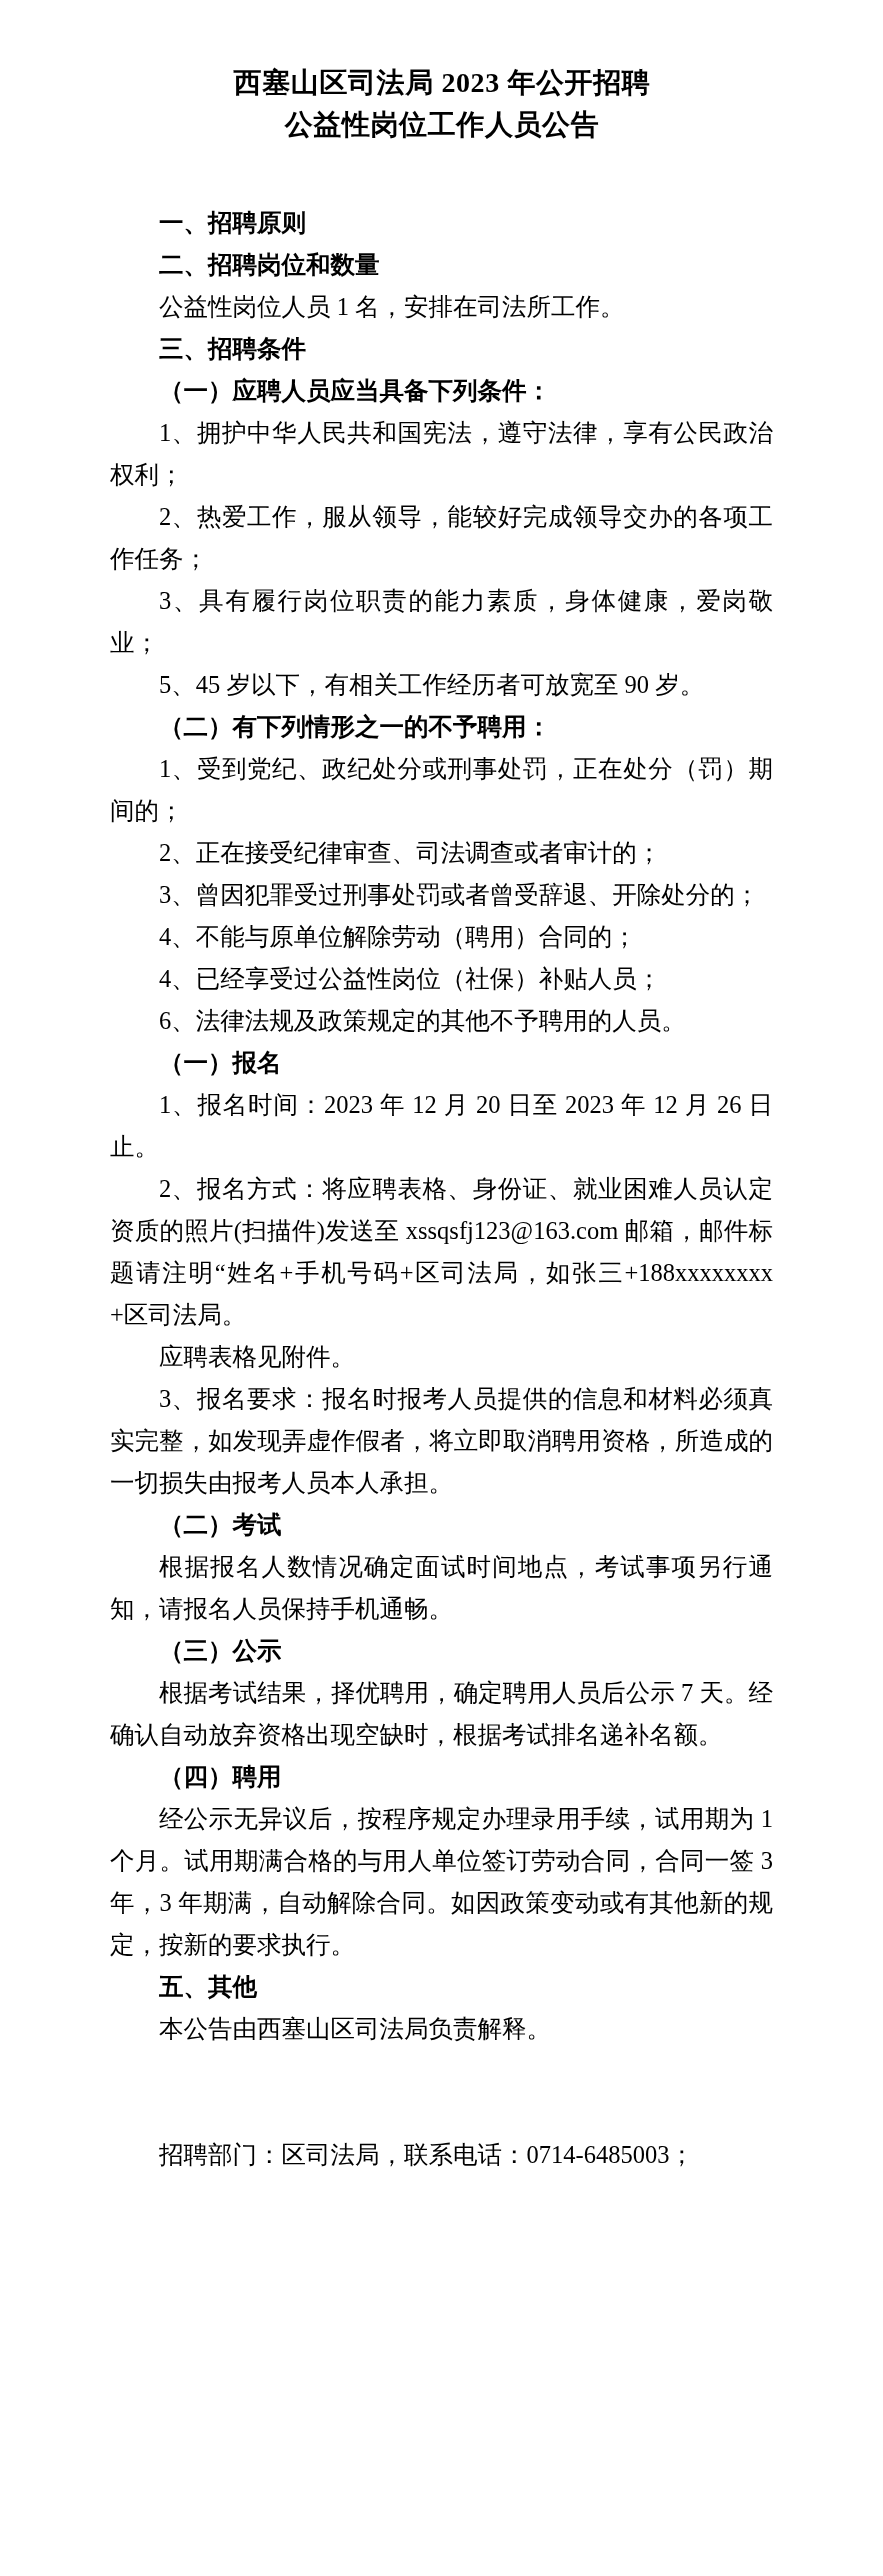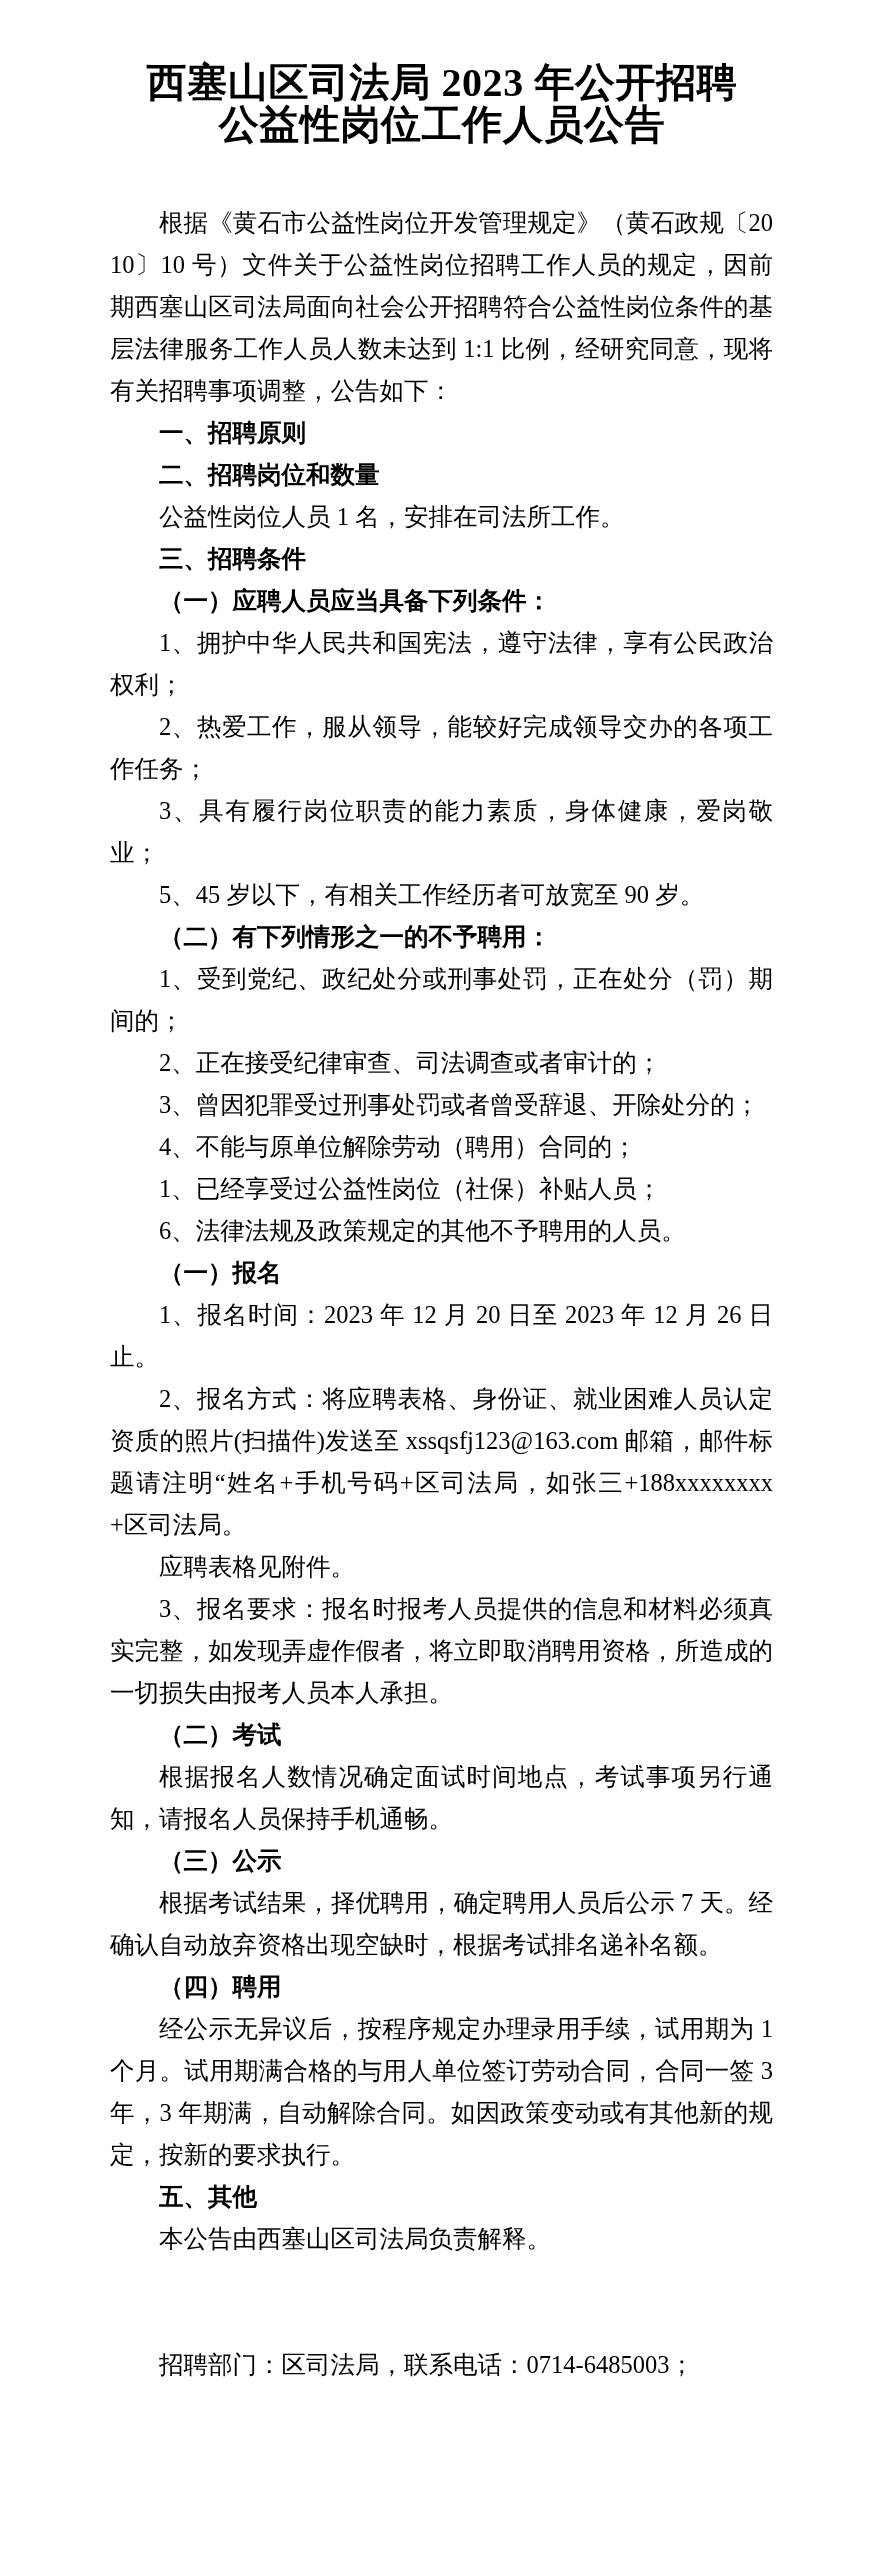--- a/index.html
+++ b/index.html
@@ -13,21 +13,21 @@
     height: 2576px;
     background: #ffffff;
     overflow: hidden;
     font-family: "Liberation Serif", "DejaVu Serif", serif;
     color: #000000;
   }
   .doc-title {
     margin: 62px 78px 0 78px;
     text-align: center;
     font-weight: bold;
-    font-size: 40px;
+    font-size: 28px;
     line-height: 42px;
     font-family: "Liberation Serif", "DejaVu Serif", serif;
     letter-spacing: 0.6px;
   }
   .doc-body {
     margin: 56px 110px 0 110px;
     width: 663px;
     font-size: 24.5px;
     line-height: 42px;
   }
@@ -59,36 +59,35 @@
 </style>
 </head>
 <body>
 
 <div class="page">
   <div class="doc-title">
     <div>西塞山区司法局 2023 年公开招聘</div>
     <div>公益性岗位工作人员公告</div>
   </div>
   <div class="doc-body">
-      <div class="blk body-par">根据《黄石市公益性岗位开发管理规定》（黄石政规〔2010〕10 号）文件关于公益性岗位招聘工作人员的规定，因前期西塞山区司法局面向社会公开招聘符合公益性岗位条件的基层法律服务工作人员人数未达到 1:1 比例，经研究同意，现将有关招聘事项调整，公告如下：</div>
       <div class="blk heading1">一、招聘原则</div>
       <div class="blk heading1">二、招聘岗位和数量</div>
       <div class="blk body-par">公益性岗位人员 1 名，安排在司法所工作。</div>
       <div class="blk heading1">三、招聘条件</div>
       <div class="blk heading2">（一）应聘人员应当具备下列条件：</div>
       <div class="blk body-par">1、拥护中华人民共和国宪法，遵守法律，享有公民政治权利；</div>
       <div class="blk body-par">2、热爱工作，服从领导，能较好完成领导交办的各项工作任务；</div>
       <div class="blk body-par">3、具有履行岗位职责的能力素质，身体健康，爱岗敬业；</div>
       <div class="blk body-par">5、45 岁以下，有相关工作经历者可放宽至 90 岁。</div>
       <div class="blk heading2">（二）有下列情形之一的不予聘用：</div>
       <div class="blk body-par">1、受到党纪、政纪处分或刑事处罚，正在处分（罚）期间的；</div>
       <div class="blk body-par">2、正在接受纪律审查、司法调查或者审计的；</div>
       <div class="blk body-par">3、曾因犯罪受过刑事处罚或者曾受辞退、开除处分的；</div>
       <div class="blk body-par">4、不能与原单位解除劳动（聘用）合同的；</div>
-      <div class="blk body-par">1、已经享受过公益性岗位（社保）补贴人员；</div>
+      <div class="blk body-par">4、已经享受过公益性岗位（社保）补贴人员；</div>
       <div class="blk body-par">6、法律法规及政策规定的其他不予聘用的人员。</div>
       <div class="blk heading2">（一）报名</div>
       <div class="blk body-par">1、报名时间：2023 年 12 月 20 日至 2023 年 12 月 26 日止。</div>
       <div class="blk body-par">2、报名方式：将应聘表格、身份证、就业困难人员认定资质的照片(扫描件)发送至 xssqsfj123@163.com 邮箱，邮件标题请注明“姓名+手机号码+区司法局，如张三+188xxxxxxxx+区司法局。</div>
       <div class="blk body-par">应聘表格见附件。</div>
       <div class="blk body-par">3、报名要求：报名时报考人员提供的信息和材料必须真实完整，如发现弄虚作假者，将立即取消聘用资格，所造成的一切损失由报考人员本人承担。</div>
       <div class="blk heading2">（二）考试</div>
       <div class="blk body-par">根据报名人数情况确定面试时间地点，考试事项另行通知，请报名人员保持手机通畅。</div>
       <div class="blk heading2">（三）公示</div>
       <div class="blk body-par">根据考试结果，择优聘用，确定聘用人员后公示 7 天。经确认自动放弃资格出现空缺时，根据考试排名递补名额。</div>

